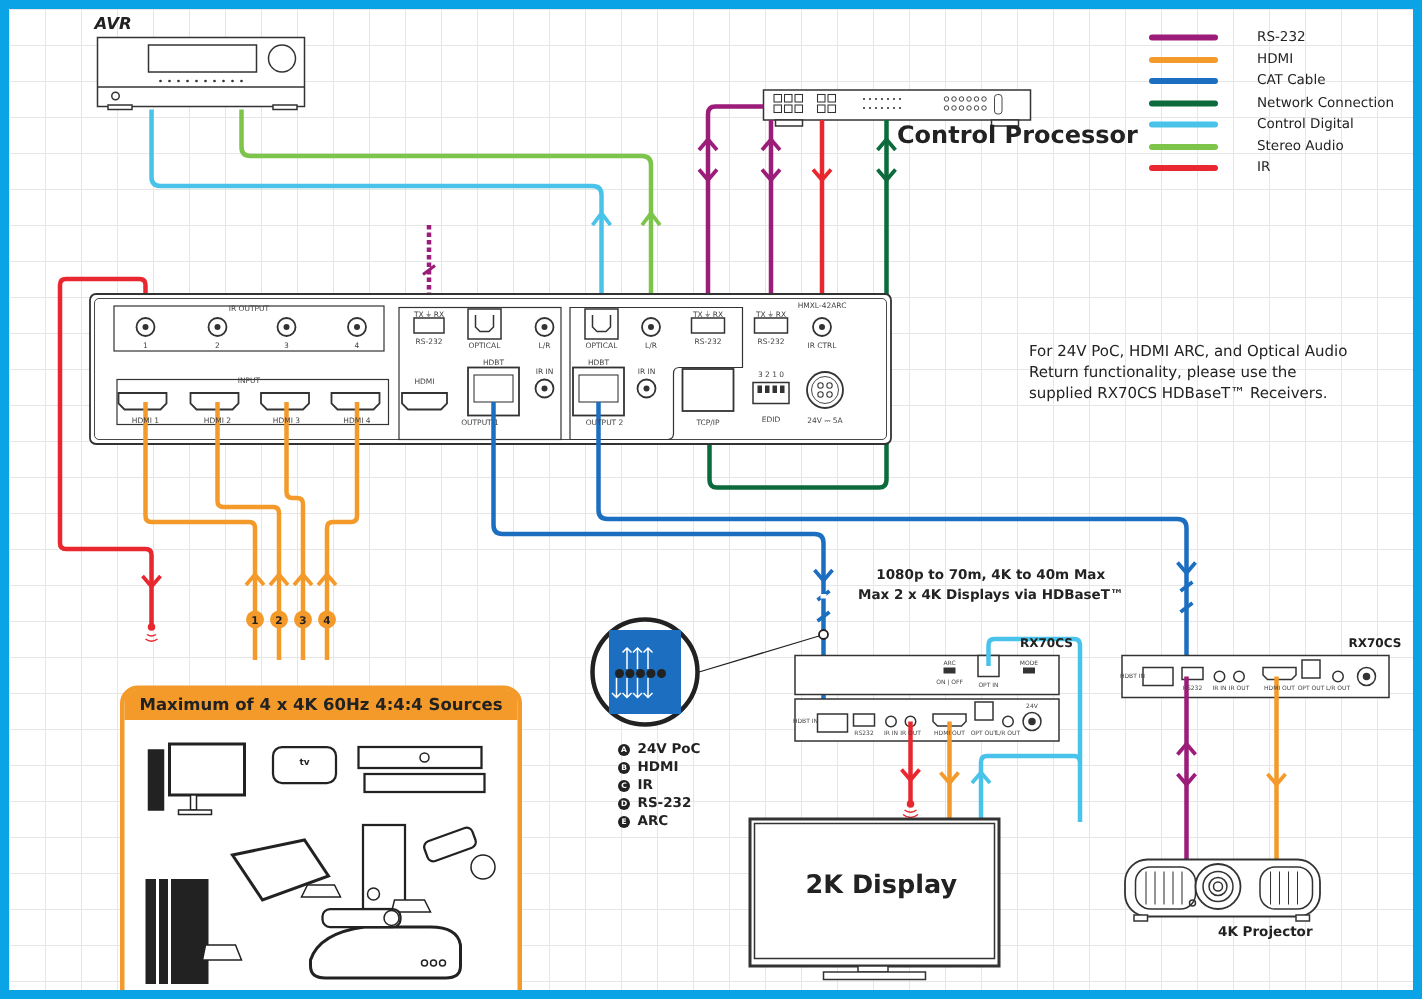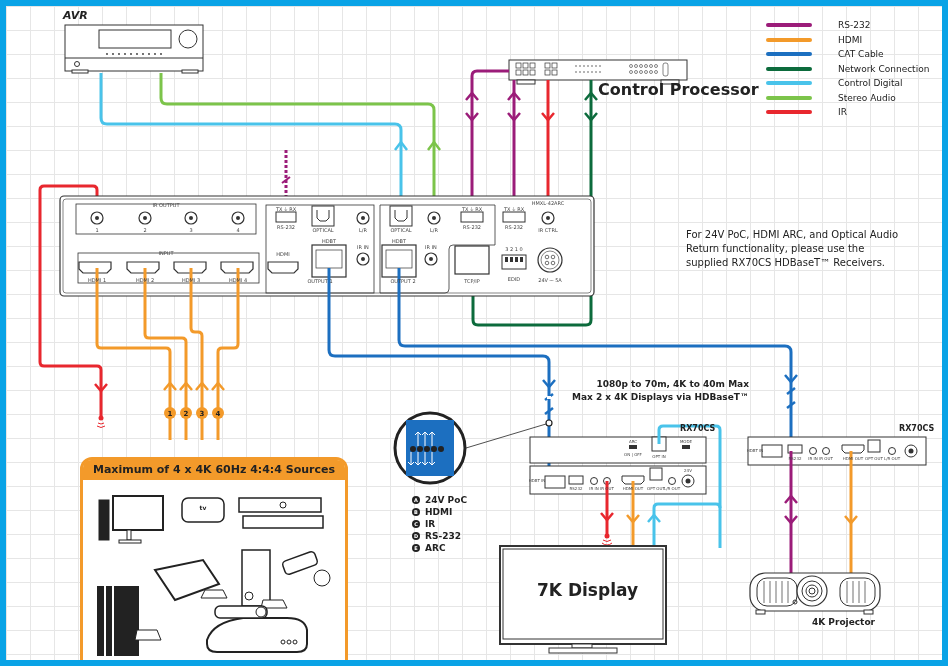--- a/index.html
+++ b/index.html
@@ -7,21 +7,21 @@
   #canvas{position:absolute;left:6px;top:6px;width:936px;height:654px;background:#fff;
     background-image:linear-gradient(#e6e6e6 1px,transparent 1px),linear-gradient(90deg,#e6e6e6 1px,transparent 1px);
     background-size:24px 24px;overflow:hidden;}
   svg{position:absolute;left:0;top:0;}
   .lbl{position:absolute;font-family:"DejaVu Sans",sans-serif;font-weight:bold;color:#222;white-space:nowrap;}
   .legend{position:absolute;left:760px;top:12px;}
   .legend-row{display:flex;align-items:center;height:14.5px;}
   .legend-swatch{width:46px;height:4px;border-radius:2px;margin-right:26px;}
   .legend-text{font-size:9px;color:#222;font-family:"DejaVu Sans",sans-serif;}
   .note{position:absolute;left:680px;top:222px;font-size:10px;line-height:14px;font-weight:normal;color:#222;font-family:"DejaVu Sans",sans-serif;}
-  .spec{position:absolute;font-size:9px;font-weight:bold;color:#222;text-align:right;line-height:13px;font-family:"DejaVu Sans",sans-serif;}
+  .spec{position:absolute;font-size:9px;font-weight:bold;color:#222;text-align:center;line-height:13px;font-family:"DejaVu Sans",sans-serif;}
   .pinlist{position:absolute;left:406px;top:488px;font-size:9px;font-weight:bold;line-height:12px;font-family:"DejaVu Sans",sans-serif;color:#222;}
   .pin{display:flex;align-items:center;}
   .pin-dot{display:inline-block;width:8px;height:8px;border-radius:50%;background:#222;color:#fff;font-size:5px;text-align:center;line-height:8px;margin-right:5px;}
   .src-box{position:absolute;left:74px;top:436px;width:262px;height:214px;border:3px solid #f39a2a;border-radius:12px;background:#fff;margin-top:15px;}
   .src-head{position:absolute;left:0;top:0;right:0;height:20px;background:#f39a2a;border-radius:8px 8px 0 0;font-size:11px;font-weight:bold;color:#222;text-align:center;line-height:20px;font-family:"DejaVu Sans",sans-serif;}
   .tiny{font-family:"DejaVu Sans",sans-serif;font-size:5px;fill:#444;}
 </style>
 </head>
 <body>
 
@@ -380,21 +380,21 @@
     <text x="853" y="460">HDMI OUT</text>
     <text x="874" y="460">OPT OUT</text>
     <text x="892" y="460">L/R OUT</text>
   </g>
 </svg>
 
 <div class="lbl" style="left:57px;top:3px;font-size:11px;font-style:italic;">AVR</div>
 <div class="lbl" style="left:592px;top:37px;font-size:16px;margin-top:37px;">Control Processor</div>
 <div class="lbl" style="left:674px;top:418px;font-size:8px;">RX70CS</div>
 <div class="lbl" style="left:893px;top:418px;font-size:8px;">RX70CS</div>
-<div class="lbl" style="left:531px;top:574px;font-size:17px;">7K Display</div>
+<div class="lbl" style="left:531px;top:574px;font-size:17px;">2K Display</div>
 <div class="lbl" style="left:806px;top:611px;font-size:9px;">4K Projector</div>
 
 <div class="legend">
   <div class="legend-row">
         <span class="legend-swatch" style="background:#9b1c79"></span>
         <span class="legend-text">RS-232</span>
       </div>
   <div class="legend-row">
         <span class="legend-swatch" style="background:#f39a2a"></span>
         <span class="legend-text">HDMI</span>

